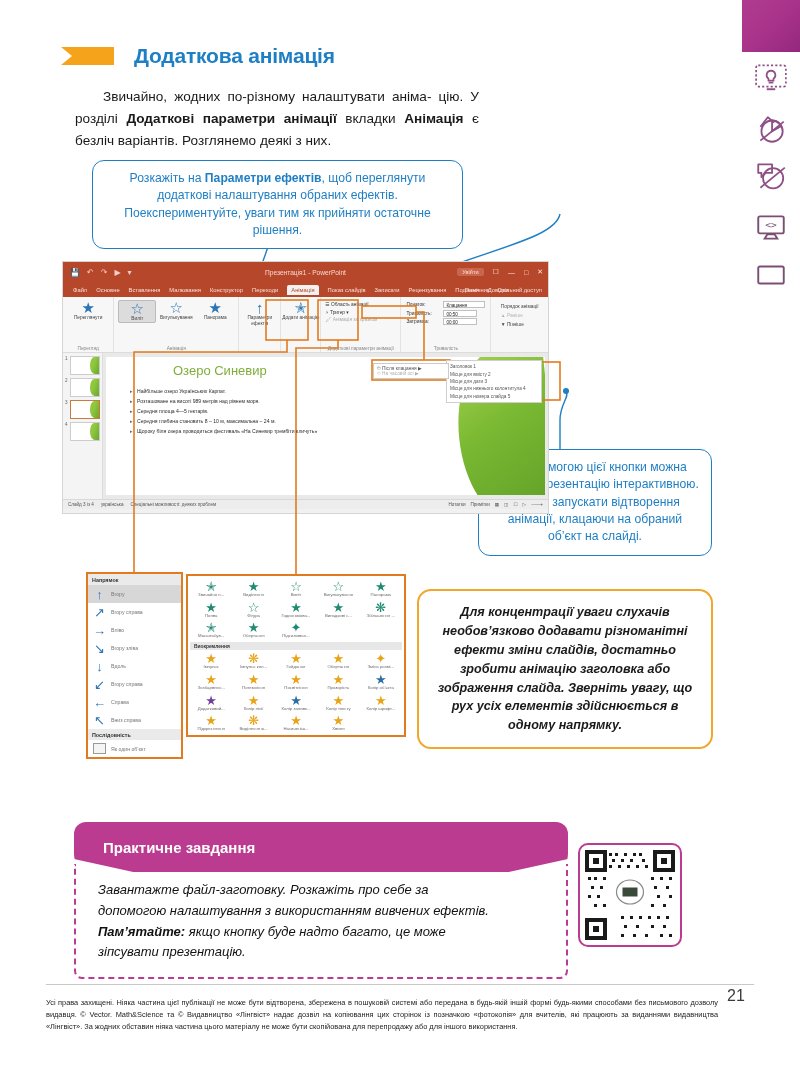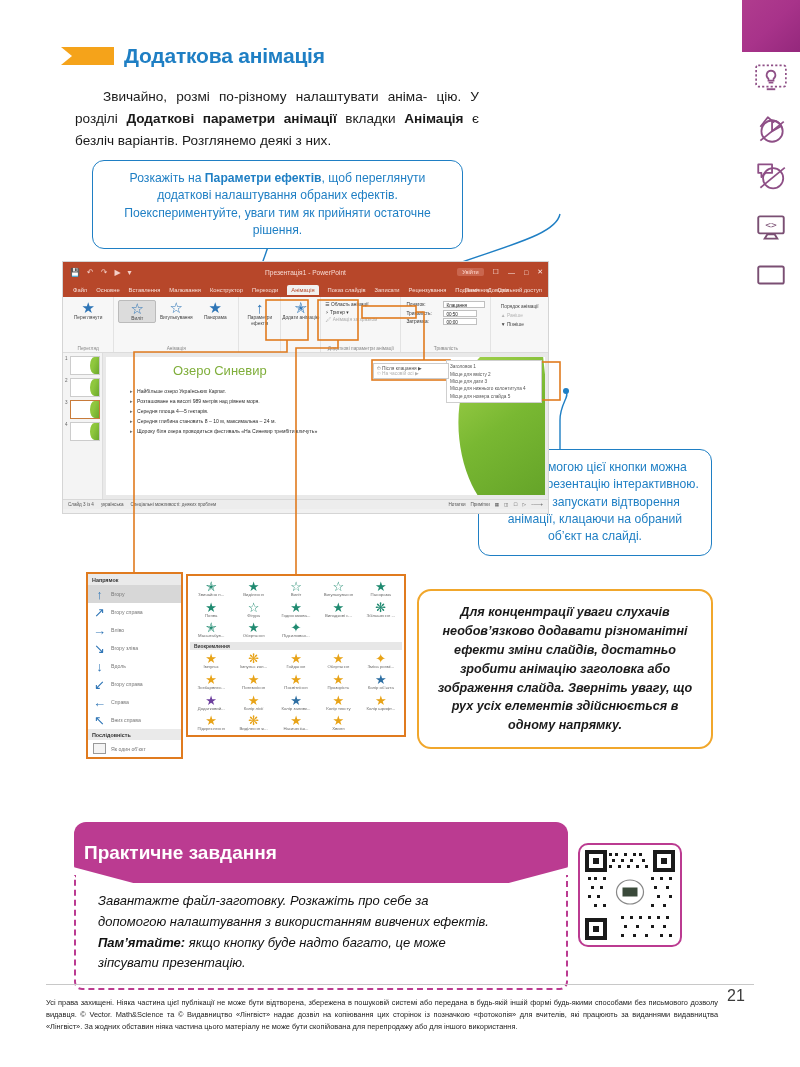--- a/index.html
+++ b/index.html
@@ -20,21 +20,21 @@
     position: absolute; right: 0; top: 0; width: 58px; height: 52px;
     background: linear-gradient(135deg, #b03c8e 0%, #a8338a 50%, #94287c 100%);
   }
   .sb-icon {
     position: absolute; right: 10px; width: 38px; height: 38px;
     display: flex; align-items: center; justify-content: center;
   }
   .sb-icon svg { width: 34px; height: 34px; }
 
   
-  .head-wrap { position: absolute; left: 72px; top: 44px; display: flex; align-items: center; gap: 10px; }
+  .head-wrap { position: absolute; left: 72px; top: 44px; display: flex; align-items: center; gap: 20px; }
   .head-flag {
     width: 42px; height: 18px; background: #f5a31a; position: relative;
   }
   .head-flag::before {
     content: ""; position: absolute; left: -11px; top: 0;
     border-top: 9px solid #f5a31a; border-bottom: 9px solid #f5a31a;
     border-left: 11px solid transparent;
   }
   .head-title {
     font-size: 21px; font-weight: bold; color: #1f7fc4; letter-spacing: -0.2px;
@@ -207,23 +207,23 @@
   .y { color: #e8a317; }
 
   
   .orange-svg, .blue-svg { position: absolute; left: 0; top: 0; width: 800px; height: 1067px; pointer-events: none; }
 
   
   .task {
     position: absolute; left: 74px; top: 822px; width: 494px;
   }
   .task-hdr {
-    background: #bb3b91; border-radius: 12px 12px 18px 18px; height: 61px;
-    display: flex; align-items: center; padding-left: 10px;
-    color: #fff; font-size: 19px; font-weight: bold;
+    background: #bb3b91; border-radius: 12px 12px 18px 18px; height: 50px;
+    display: flex; align-items: center; padding-left: 29px;
+    color: #fff; font-size: 15px; font-weight: bold;
     clip-path: polygon(0 0,100% 0,100% 74%,88% 100%,12% 100%,0 74%);
   }
   .task-body {
     border: 2px dashed #bb3b91; border-top: none; border-radius: 0 0 8px 8px;
     margin-top: -8px; padding: 16px 22px 14px;
     font-style: italic; font-size: 13px; line-height: 1.6; color: #111;
   }
   .task-body b { font-weight: bold; }
   .qr {
     position: absolute; left: 578px; top: 843px; width: 104px; height: 104px;
@@ -291,21 +291,21 @@
         </svg>
     </div>
   </div>
 
   <div class="head-wrap">
     <span class="head-flag"></span>
     <span class="head-title">Додаткова анімація</span>
   </div>
 
   <div class="intro">
-    <span class="ind"></span><span>Звичайно, розмі по-різному налаштувати аніма-</span>
+    <span class="ind"></span><span>Звичайно, жодних по-різному налаштувати аніма-</span>
     <span>цію. У розділі </span><b>Додаткові параметри анімації</b><span> вкладки</span>
     <b>Анімація</b><span> є безліч варіантів. Розглянемо деякі з них.</span>
   </div>
 
   <svg class="blue-svg">
     <path d="M560,214 C555,240 480,250 395,288" stroke="#1f7fc4" stroke-width="1.4" fill="none"></path>
     <circle cx="396" cy="289" r="3" fill="#1f7fc4"></circle>
     <path d="M272,232 C268,252 258,272 250,296" stroke="#1f7fc4" stroke-width="1.4" fill="none"></path>
     <circle cx="250" cy="297" r="3" fill="#1f7fc4"></circle>
     <path d="M560,449 L560,420 C560,404 570,396 566,392" stroke="#1f7fc4" stroke-width="1.4" fill="none"></path>

